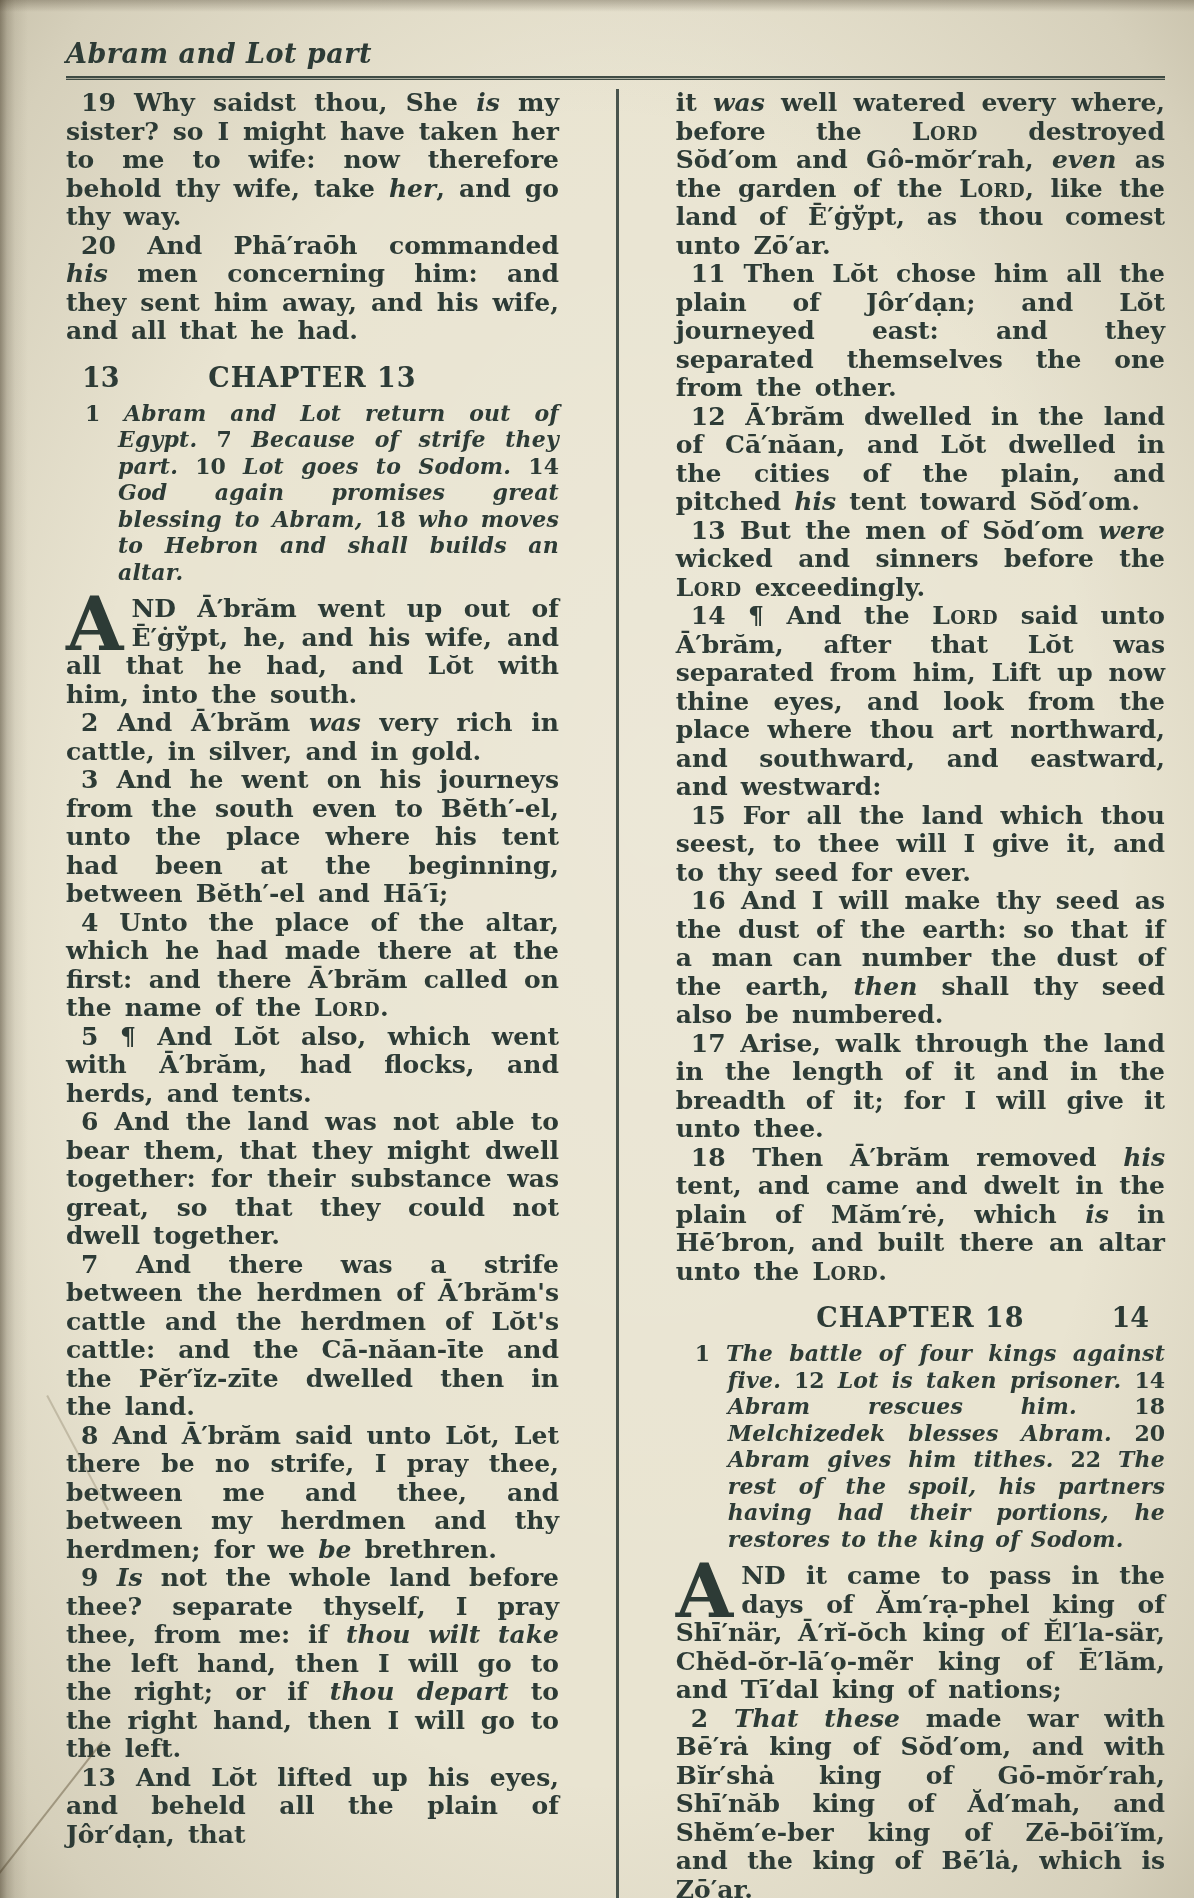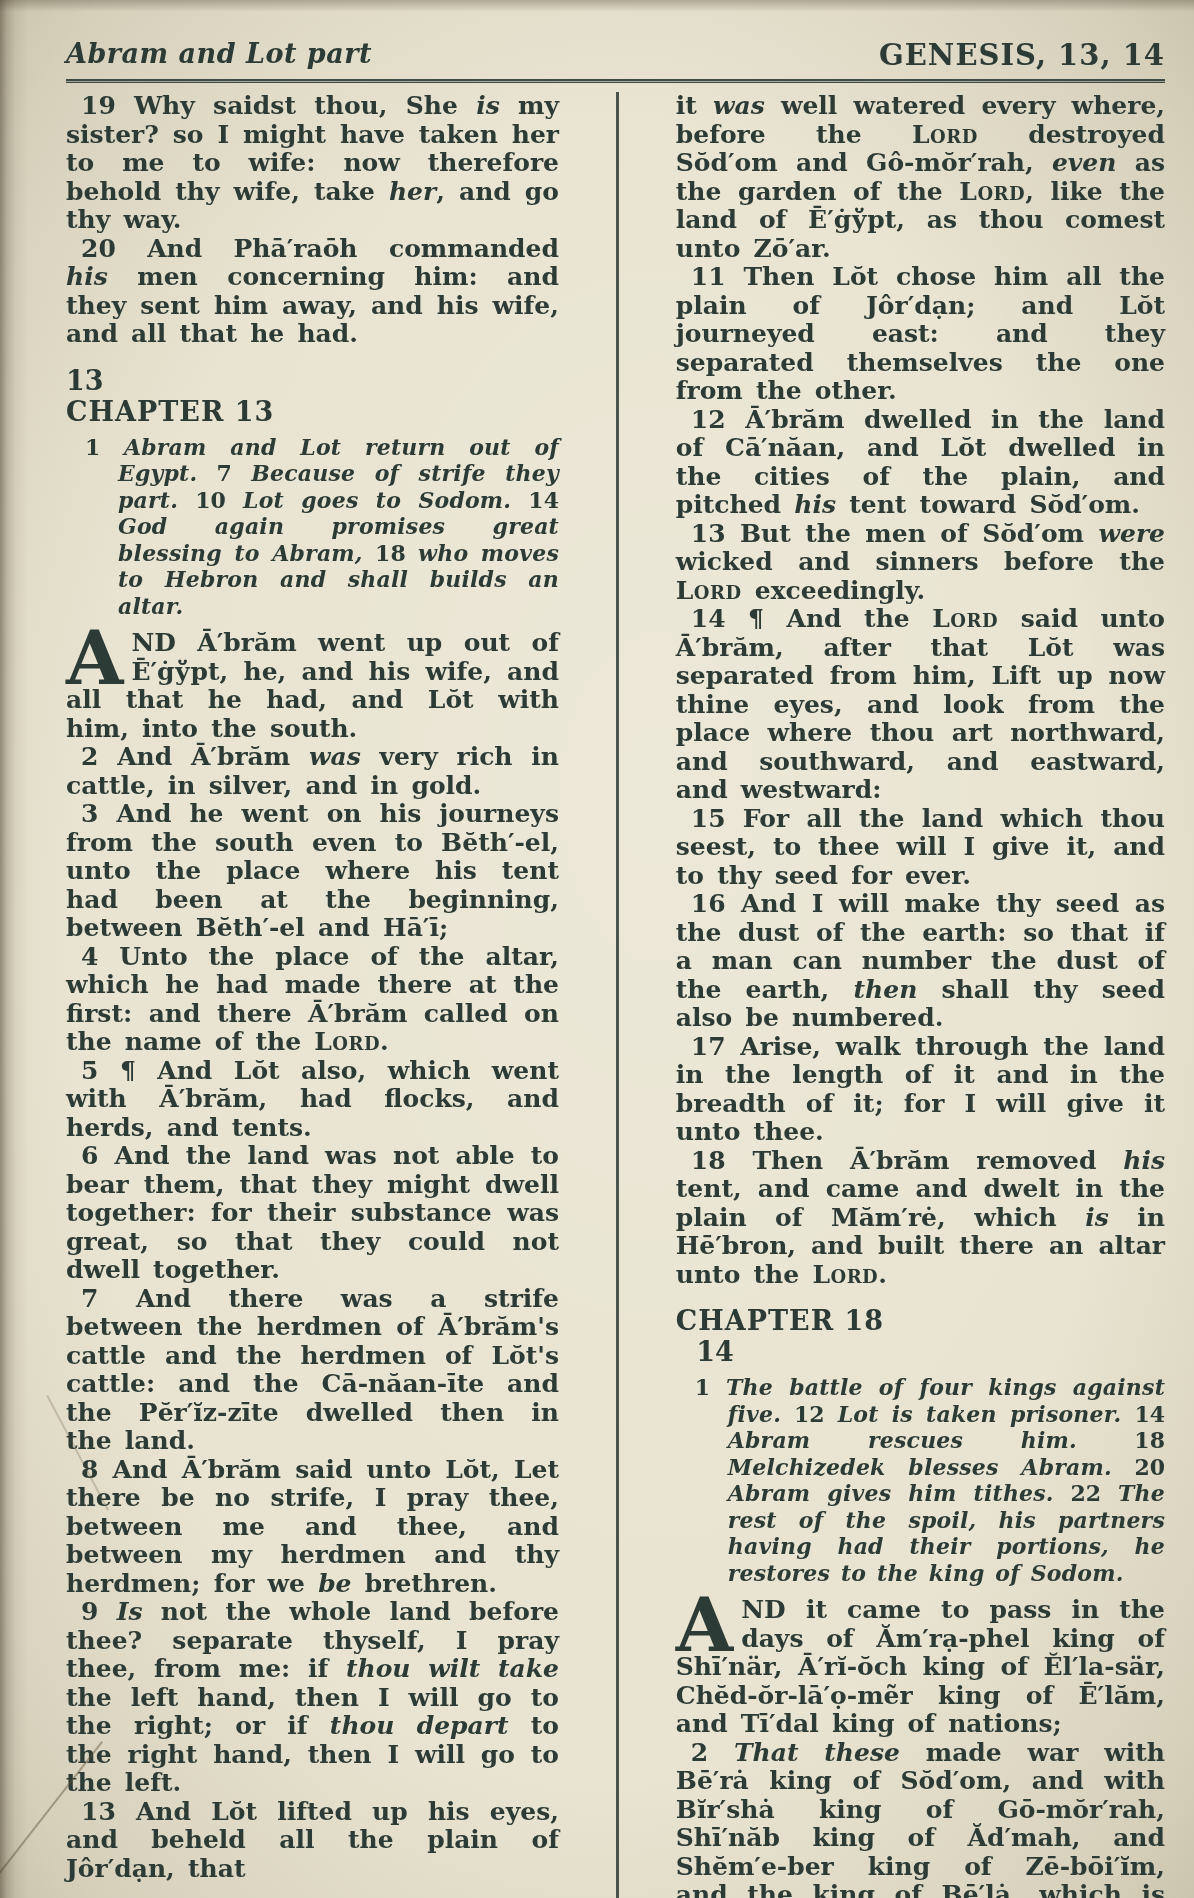--- a/index.html
+++ b/index.html
@@ -53,21 +53,21 @@
   p.verse.first{text-indent:0;margin-top:2px;}
   .dc{
     float:left;
     font-size:74px;line-height:52px;
     height:54px;
     font-weight:bold;
     margin:3px 8px 0 0;
   }
   .sc{font-variant-caps:small-caps;letter-spacing:.5px;}
 
-  .ch-row{display:flex;align-items:baseline;font-weight:bold;font-size:27px;margin:16px 0 7px;flex-direction:column;}
+  .ch-row{display:flex;align-items:baseline;font-weight:bold;font-size:27px;margin:16px 16px 7px;}
   .ch-margin{width:58px;flex:none;}
   .ch-margin.right{text-align:right;}
   .ch-title{flex:1;text-align:center;letter-spacing:1px;}
 
   p.summary{
     margin:0 0 10px 0;
     font-size:22px;line-height:26.5px;
     font-weight:bold;
     text-align:justify;
     padding-left:52px;text-indent:-33px;
@@ -87,21 +87,20 @@
 <div class="page">
   <div class="edge edge-left"></div>
   <div class="edge edge-top"></div>
   <div class="scratch scratch-1"></div>
   <div class="scratch scratch-2"></div>
 
   <div class="content">
 
     <div class="header">
       <span class="running-head">Abram and Lot part</span>
-      <span class="book-head">GENESIS, 13, 14</span>
     </div>
     <div class="rule"></div>
 
     <div class="cols">
 
       <div class="col col-left">
         <p class="verse">19 Why saidst thou, She <i>is</i> my sister? so I might have taken her to me to wife: now therefore behold thy wife, take <i>her</i>, and go thy way.</p>
         <p class="verse">20 And Phā′raōh commanded <i>his</i> men concerning him: and they sent him away, and his wife, and all that he had.</p>
 
         <div class="ch-row">

